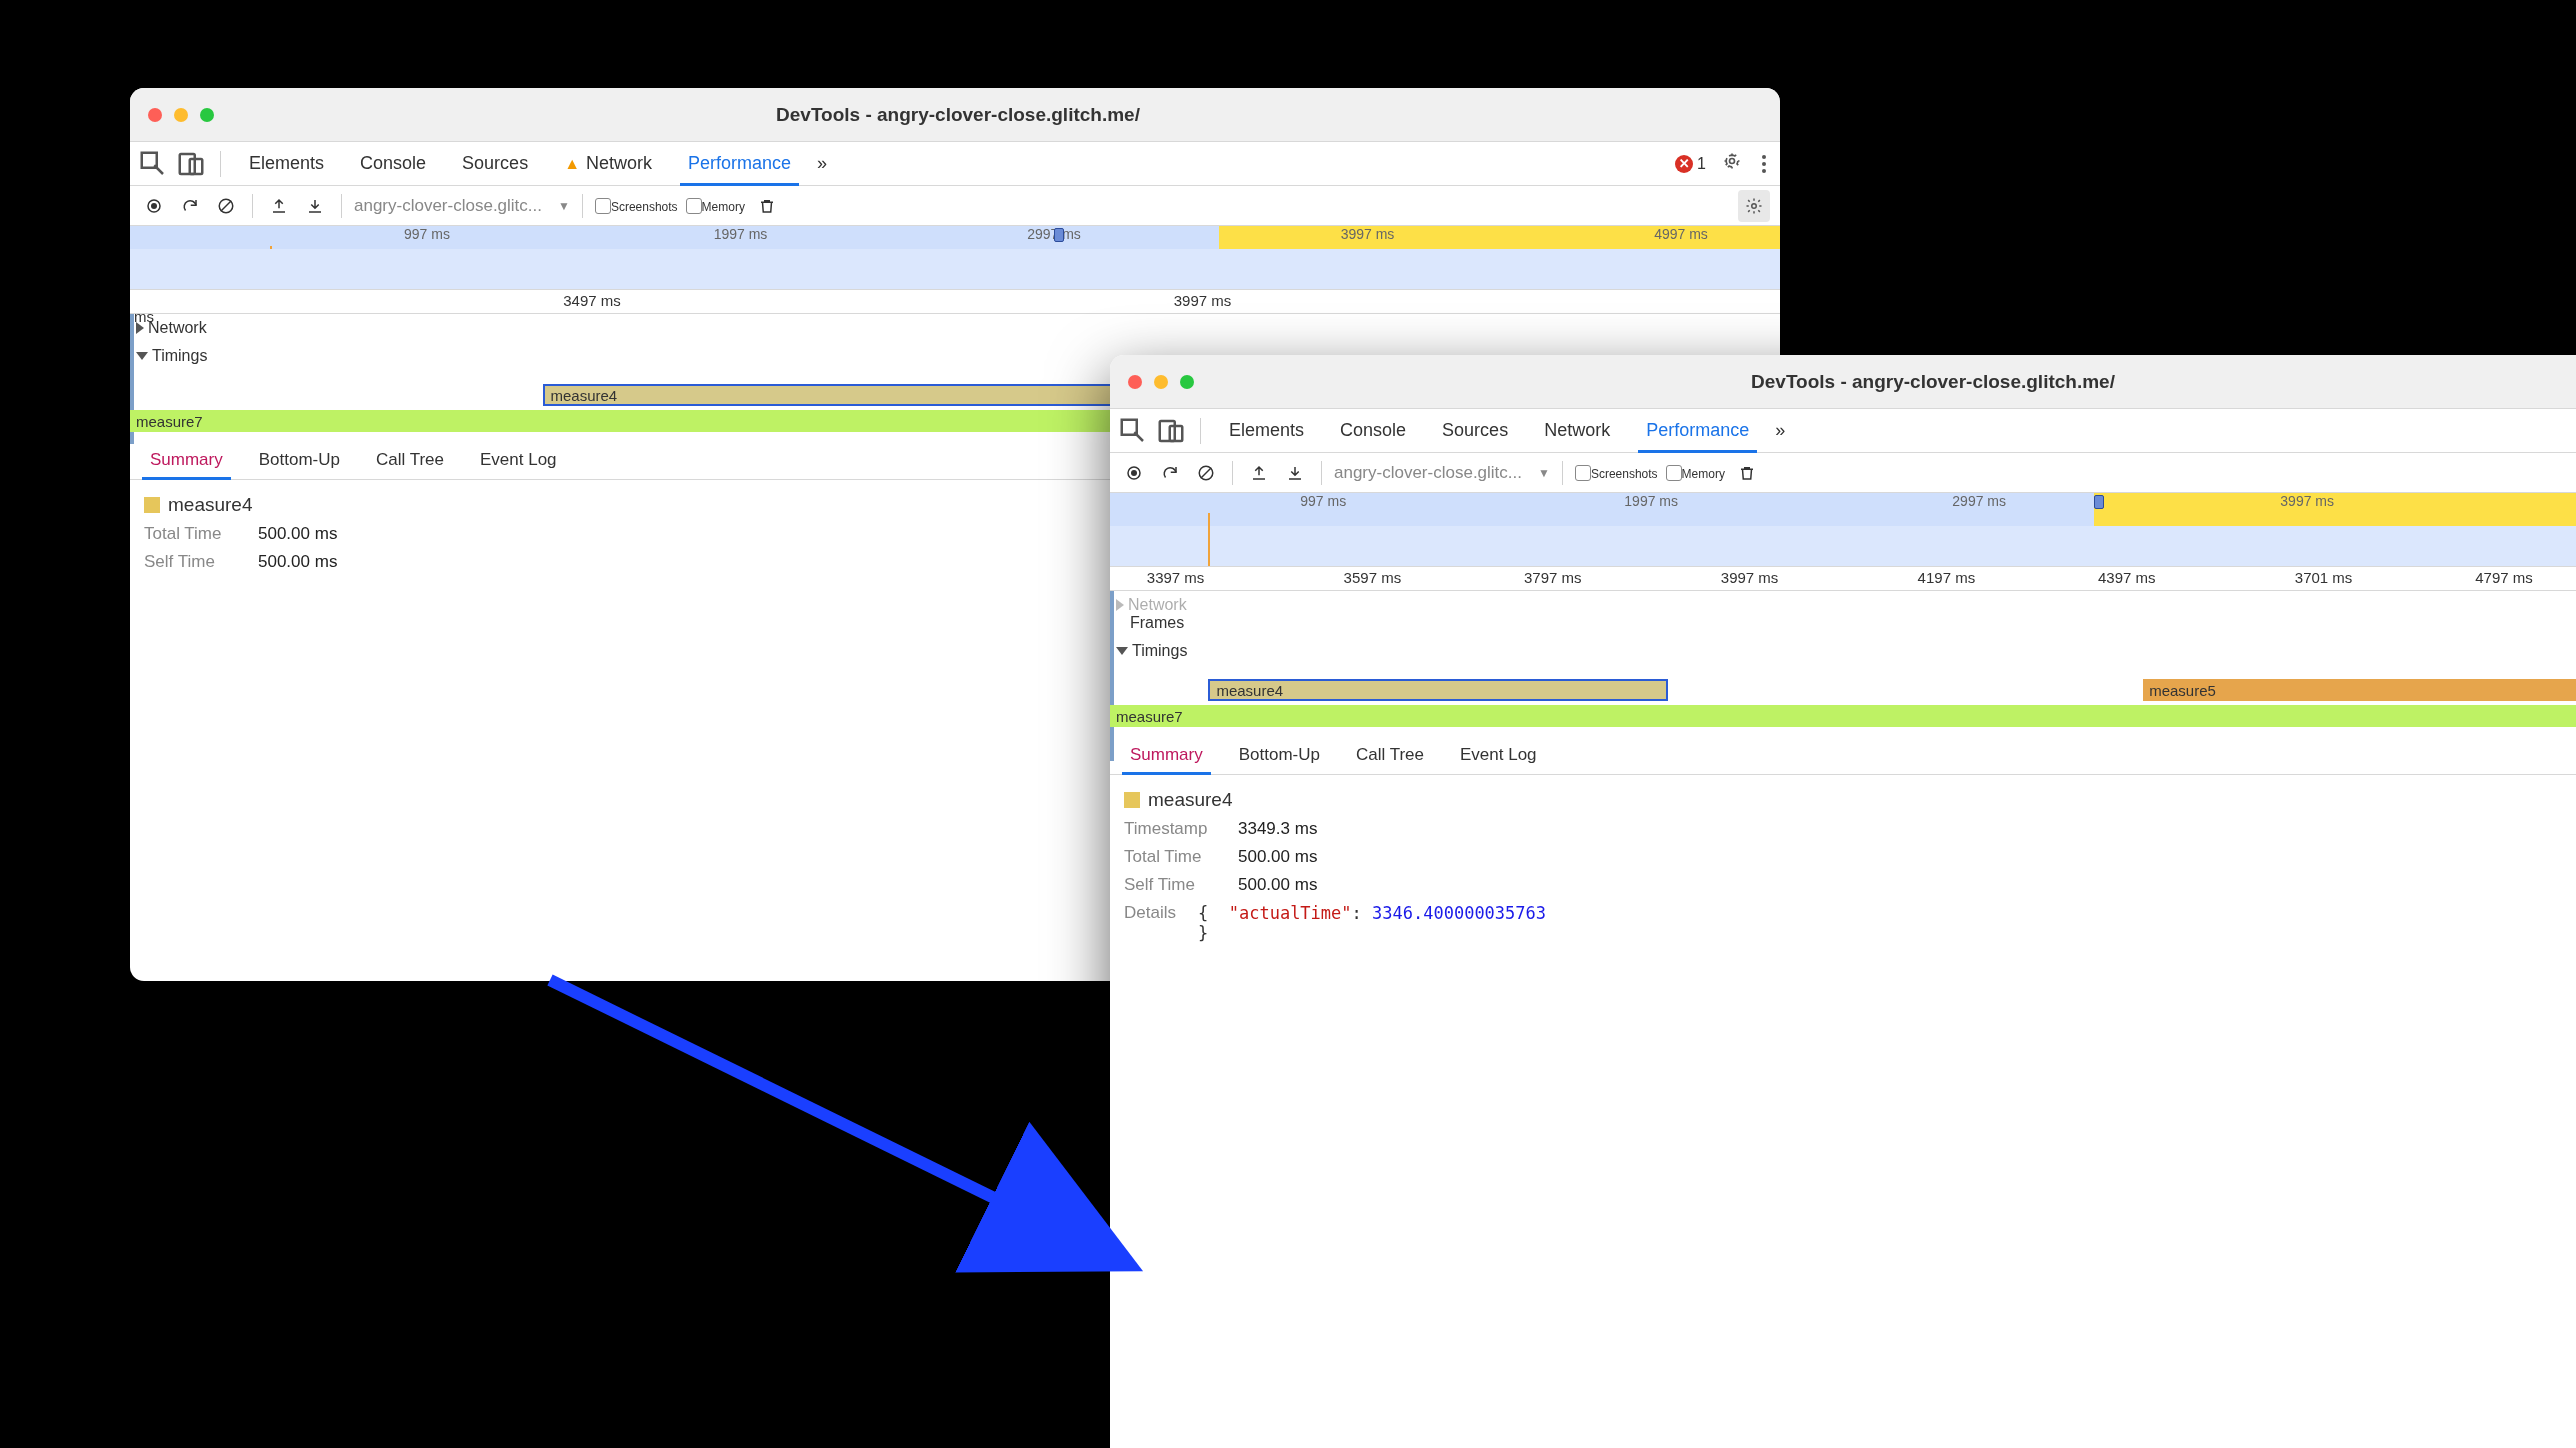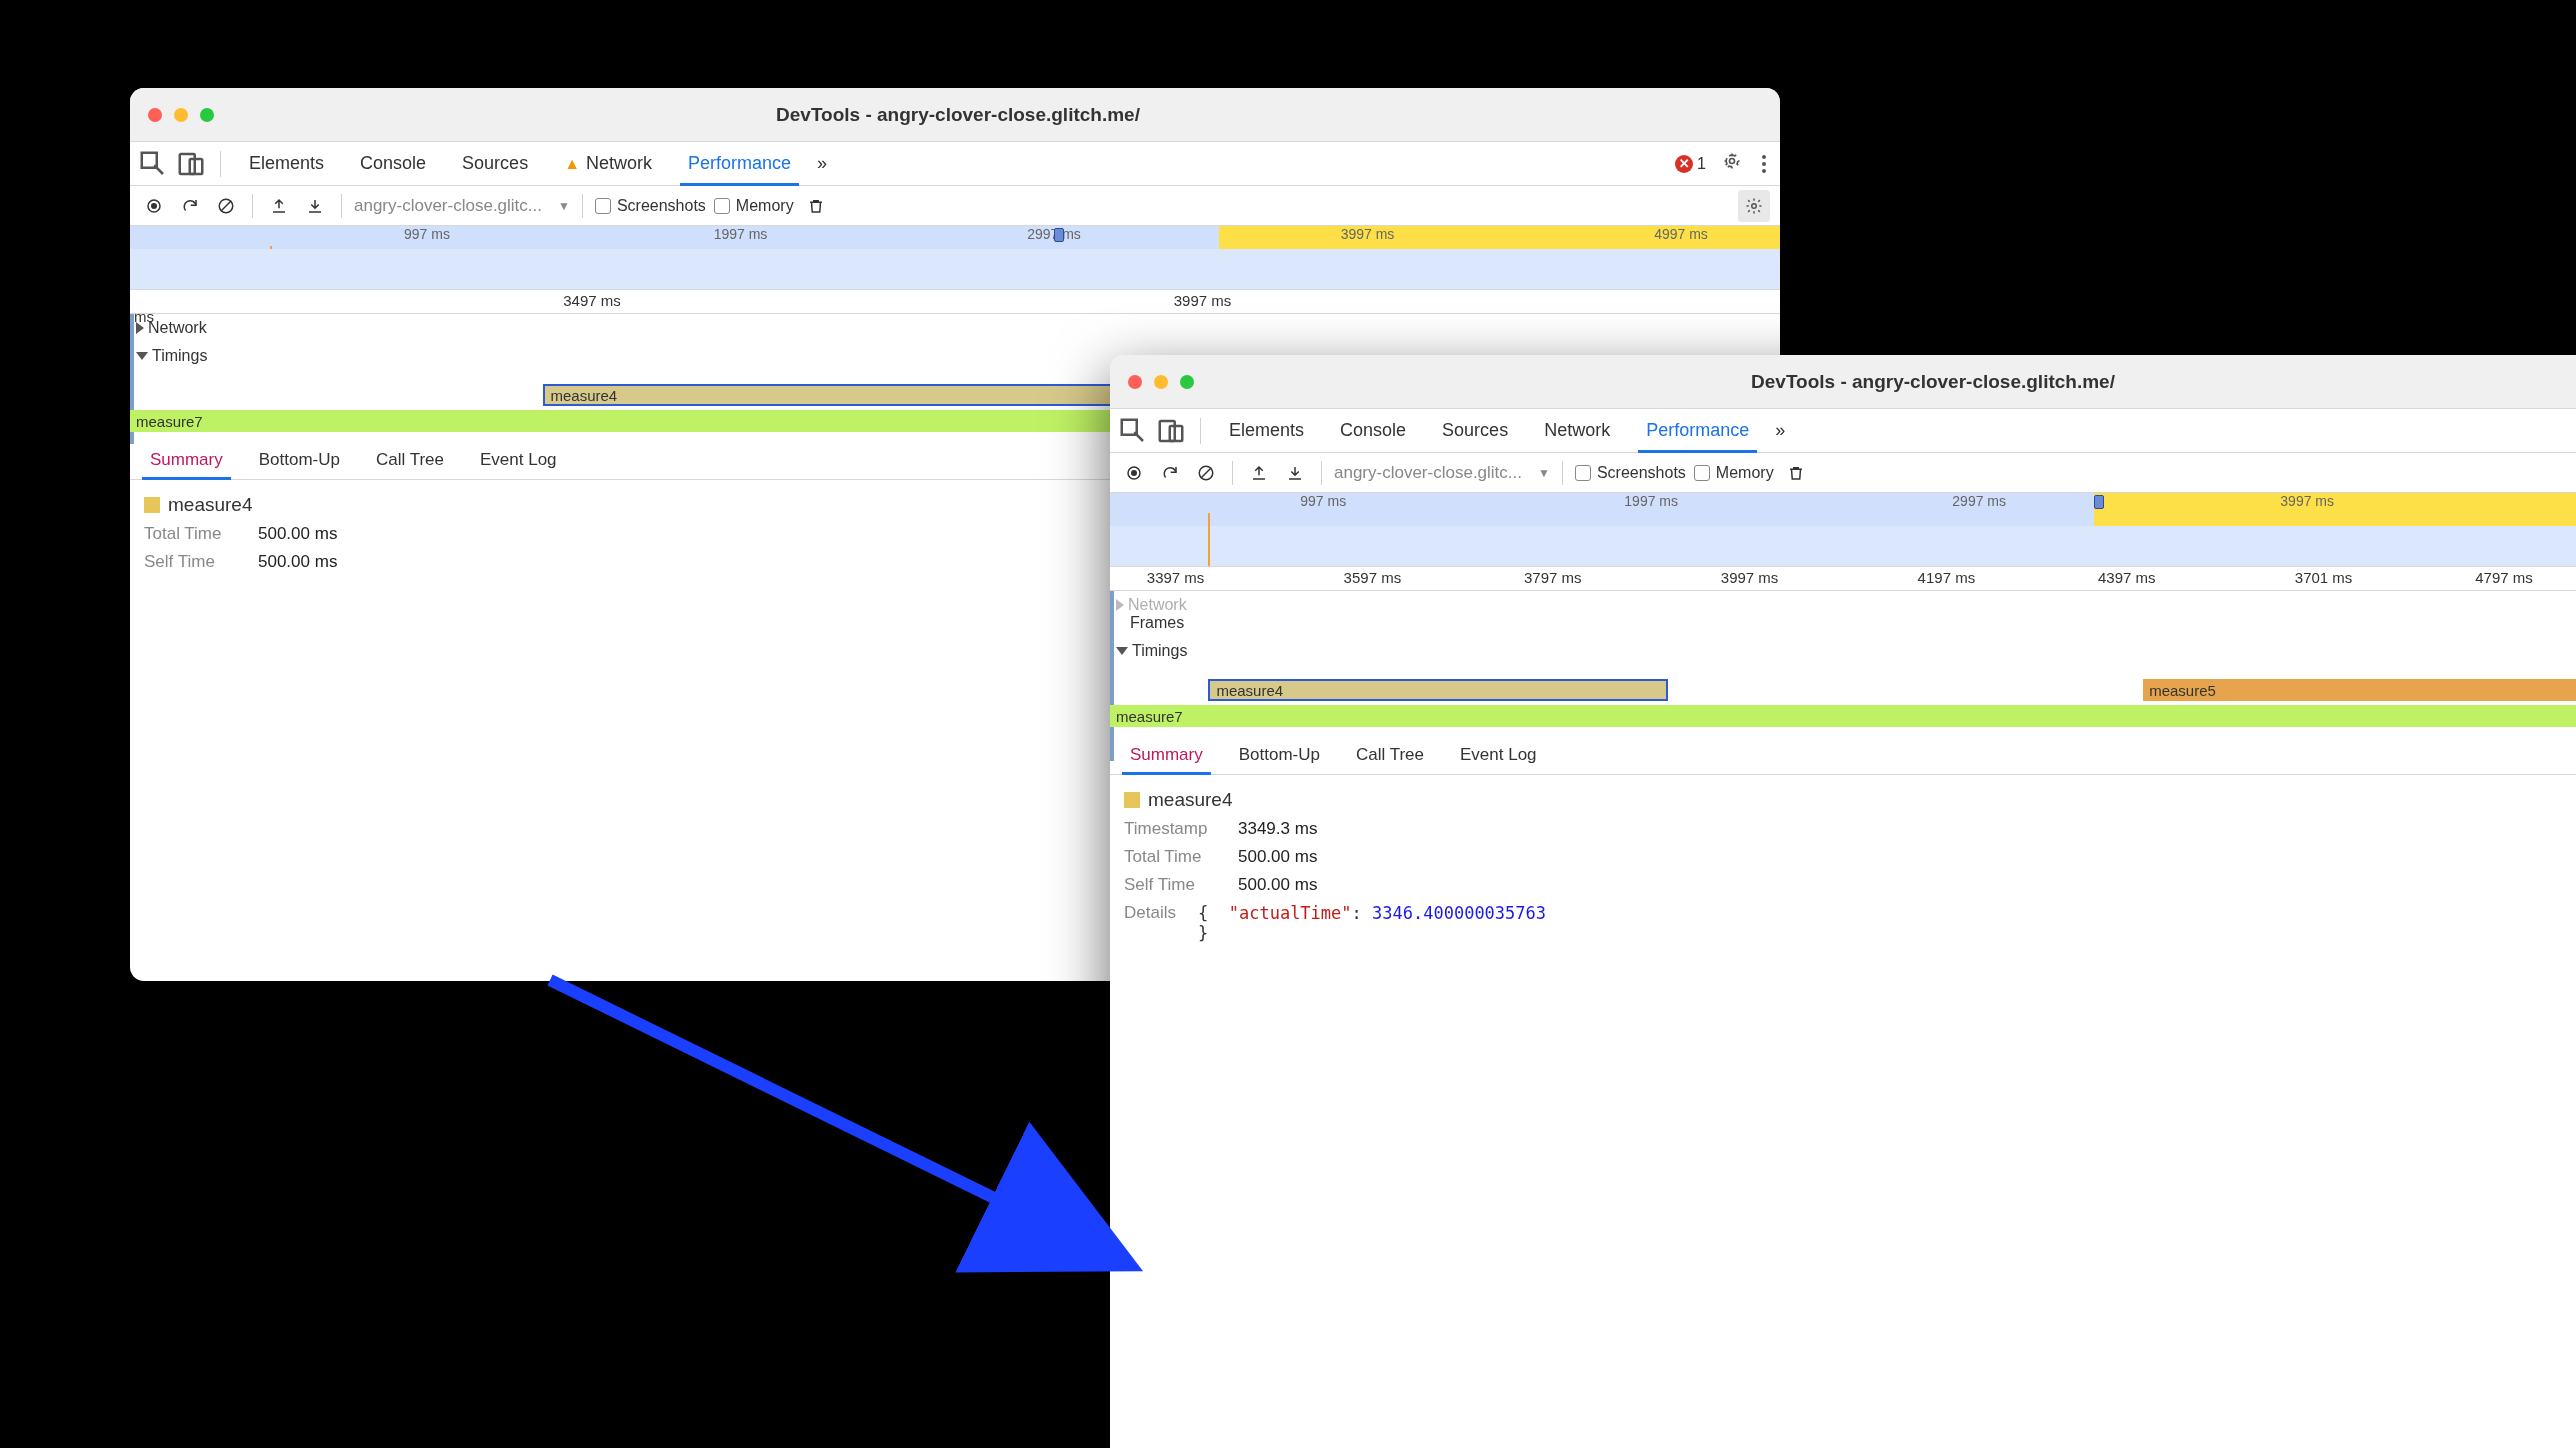--- a/index.html
+++ b/index.html
@@ -111,21 +111,21 @@
     width: 28px; height: 28px;
     display:flex; align-items:center; justify-content:center;
     color:#555; cursor:pointer;
   }
   .perfbar .pi svg { width: 18px; height: 18px; }
   .url-drop {
     color:#888; font-size:17px; display:flex; align-items:center; gap:16px;
     cursor:pointer;
   }
   .url-drop .caret { color:#888; font-size:12px; }
-  .cb-wrap { display:flex; align-items:center; gap:6px; font-size:16px; cursor:pointer;}
+  .cb-wrap { display:flex; align-items:flex-end; font-size:12px; cursor:pointer;}
   .cb {
     width:16px; height:16px; border:1.5px solid #888; border-radius:3px;
     display:inline-block;
   }
   .gear-box {
     width:32px; height:32px; display:flex; align-items:center; justify-content:center;
     background:#e8e8e8; border-radius:4px; cursor:pointer; color:#555;
   }
 
   

